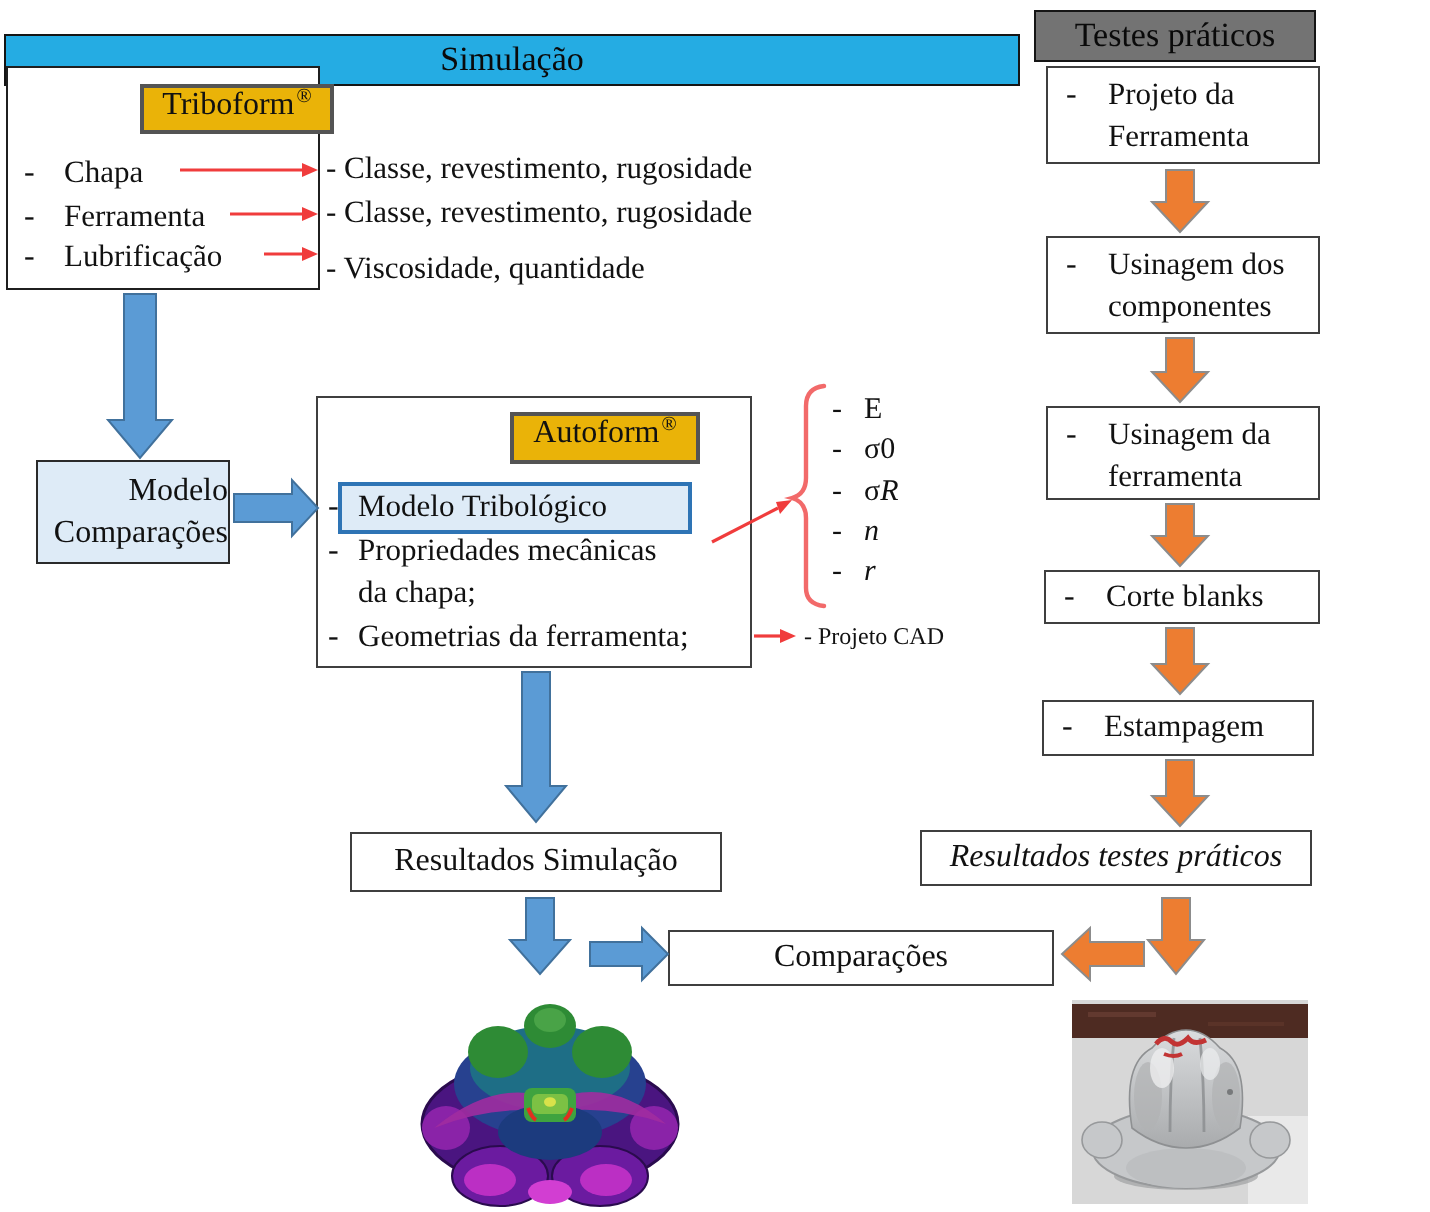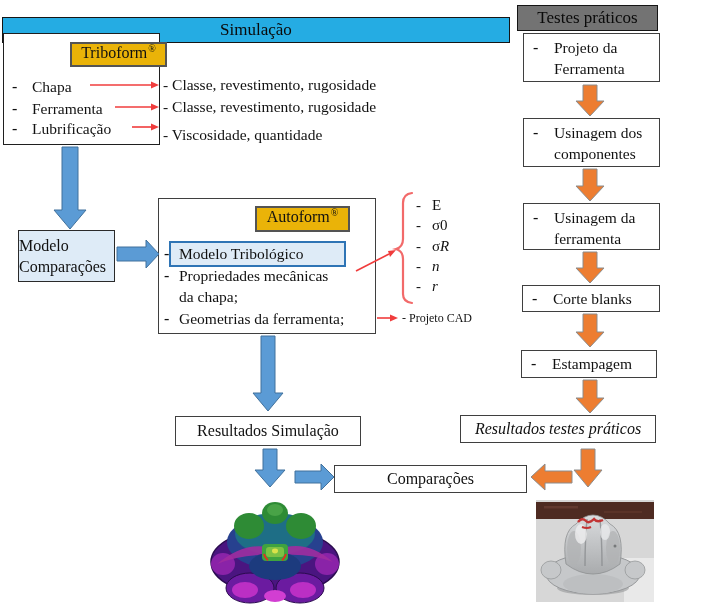--- a/index.html
+++ b/index.html
@@ -15,21 +15,21 @@
   .wbox{background:#fff;border:1.6px solid #3f3f3f;}
   .cbox{display:flex;align-items:center;justify-content:center;font-size:16px;white-space:nowrap;}
   .label-box{background:#eab308;border:2px solid #545454;display:flex;align-items:flex-start;
        justify-content:center;font-size:16px;margin-left:36px;}
   .label-box sup{font-size:10px;line-height:1;margin-left:1px;}
   .row{position:absolute;font-size:15.5px;white-space:nowrap;line-height:18px;}
   .bullet{position:absolute;font-size:16px;line-height:18px;}
   .tribo-box{left:3px;top:33px;width:157px;height:112px;border:1.8px solid #1f1f1f;}
   .tribo-label{left:30px;top:8px;width:97px;height:25px;}
   .modelo-box{left:18px;top:230px;width:97px;height:52px;background:#DEEBF7;
-      border:1.6px solid #2a2a2a;display:flex;flex-direction:column;align-items:flex-start;
+      border:1.6px solid #2a2a2a;display:flex;flex-direction:column;align-items:flex-end;
       justify-content:center;font-size:16px;line-height:21px;}
   .auto-box{left:158px;top:198px;width:218px;height:136px;}
   .auto-label{left:60px;top:7px;width:95px;height:26px;}
   .inner-box{left:10px;top:42px;width:177px;height:26px;background:#DEEBF7;
       border:2px solid #2E74B5;font-size:15.5px;line-height:22px;padding-left:8px;white-space:nowrap;}
   .param-row{left:416px;height:20px;font-size:15px;white-space:nowrap;}
   .param-row .pdash{display:inline-block;width:16px;}
   .param-row i{font-family:"Liberation Serif",serif;}
   .step{padding:3px 0 0 30px;font-size:15.5px;line-height:21px;}
   .sbullet{position:absolute;left:9px;top:3px;font-size:16px;}

